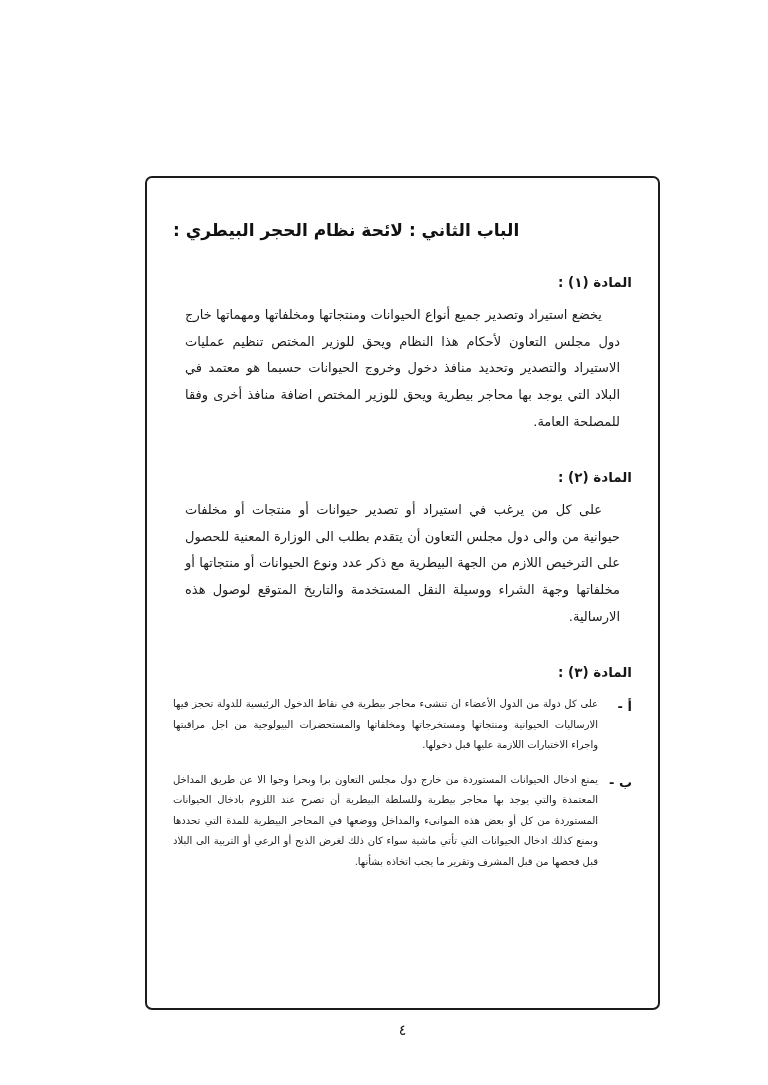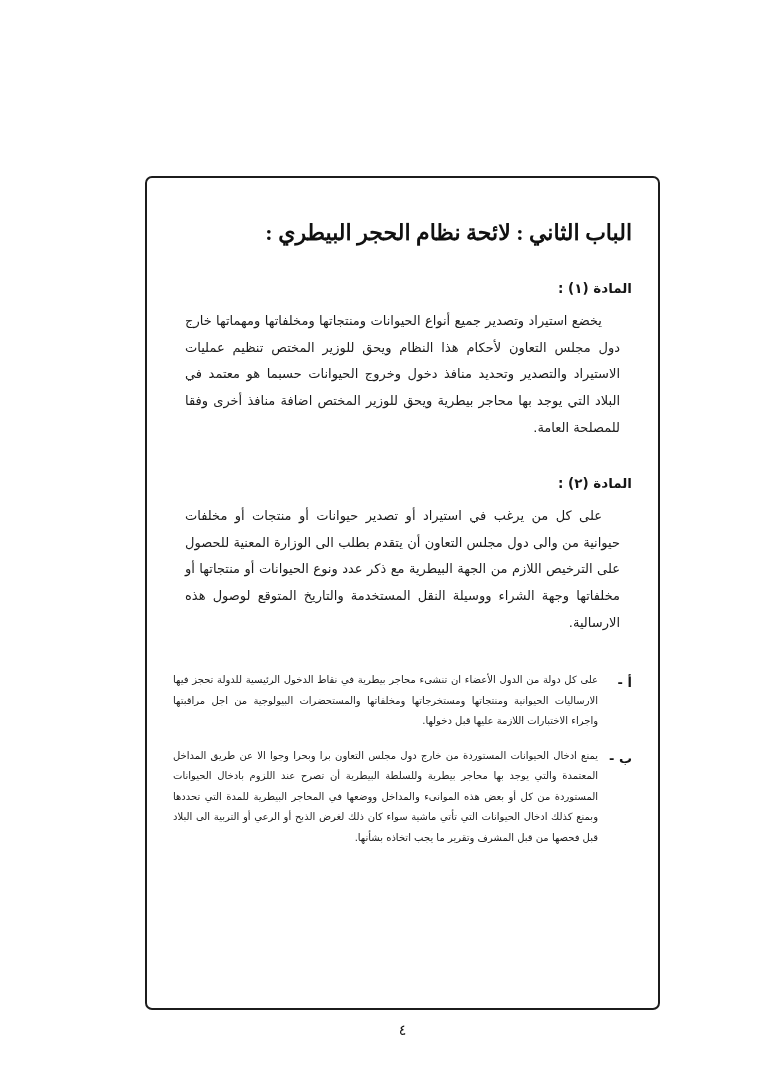--- a/index.html
+++ b/index.html
@@ -23,26 +23,25 @@
     width: 515px;
     height: 834px;
     border: 2px solid #1c1c1c;
     border-radius: 7px;
     box-sizing: border-box;
     padding: 28px 26px 20px 26px;
     color: #161616;
   }
   .title {
     margin: 14px 0 0 0;
-    text-align: right;
-    font-size: 22px;
+    text-align: left;
+    font-size: 17px;
     font-weight: bold;
     letter-spacing: 0.5px;
     color: #111;
-    font-family: Liberation Serif, serif;
   }
   .article {
     margin-top: 34px;
   }
   .article-heading {
     margin: 0 0 8px 0;
     font-size: 13.5px;
     font-weight: bold;
   }
   .article-body {
@@ -96,20 +95,21 @@
       <h2 class="article-heading">المادة (١) :</h2>
       <p class="article-body">يخضع استيراد وتصدير جميع أنواع الحيوانات ومنتجاتها ومخلفاتها ومهماتها خارج دول مجلس التعاون لأحكام هذا النظام ويحق للوزير المختص تنظيم عمليات الاستيراد والتصدير وتحديد منافذ دخول وخروج الحيوانات حسبما هو معتمد في البلاد التي يوجد بها محاجر بيطرية ويحق للوزير المختص اضافة منافذ أخرى وفقا للمصلحة العامة.</p>
     </section>
 
     <section class="article">
       <h2 class="article-heading">المادة (٢) :</h2>
       <p class="article-body">على كل من يرغب في استيراد أو تصدير حيوانات أو منتجات أو مخلفات حيوانية من والى دول مجلس التعاون أن يتقدم بطلب الى الوزارة المعنية للحصول على الترخيص اللازم من الجهة البيطرية مع ذكر عدد ونوع الحيوانات أو منتجاتها أو مخلفاتها وجهة الشراء ووسيلة النقل المستخدمة والتاريخ المتوقع لوصول هذه الارسالية.</p>
     </section>
 
     <section class="article">
+      <h2 class="article-heading">المادة (٣) :</h2>
 
       <div class="lettered-item">
         <span class="item-marker">أ -</span>
         <p class="item-body">على كل دولة من الدول الأعضاء ان تنشىء محاجر بيطرية في نقاط الدخول الرئيسية للدولة تحجز فيها الارساليات الحيوانية ومنتجاتها ومستخرجاتها ومخلفاتها والمستحضرات البيولوجية من اجل مراقبتها واجراء الاختبارات اللازمة عليها قبل دخولها.</p>
       </div>
 
       <div class="lettered-item">
         <span class="item-marker">ب -</span>
         <p class="item-body">يمنع ادخال الحيوانات المستوردة من خارج دول مجلس التعاون برا وبحرا وجوا الا عن طريق المداخل المعتمدة والتي يوجد بها محاجر بيطرية وللسلطة البيطرية أن تصرح عند اللزوم بادخال الحيوانات المستوردة من كل أو بعض هذه الموانىء والمداخل ووضعها في المحاجر البيطرية للمدة التي تحددها وبمنع كذلك ادخال الحيوانات التي تأتي ماشية سواء كان ذلك لغرض الذبح أو الرعي أو التربية الى البلاد قبل فحصها من قبل المشرف وتقرير ما يجب اتخاذه بشأنها.</p>
       </div>

